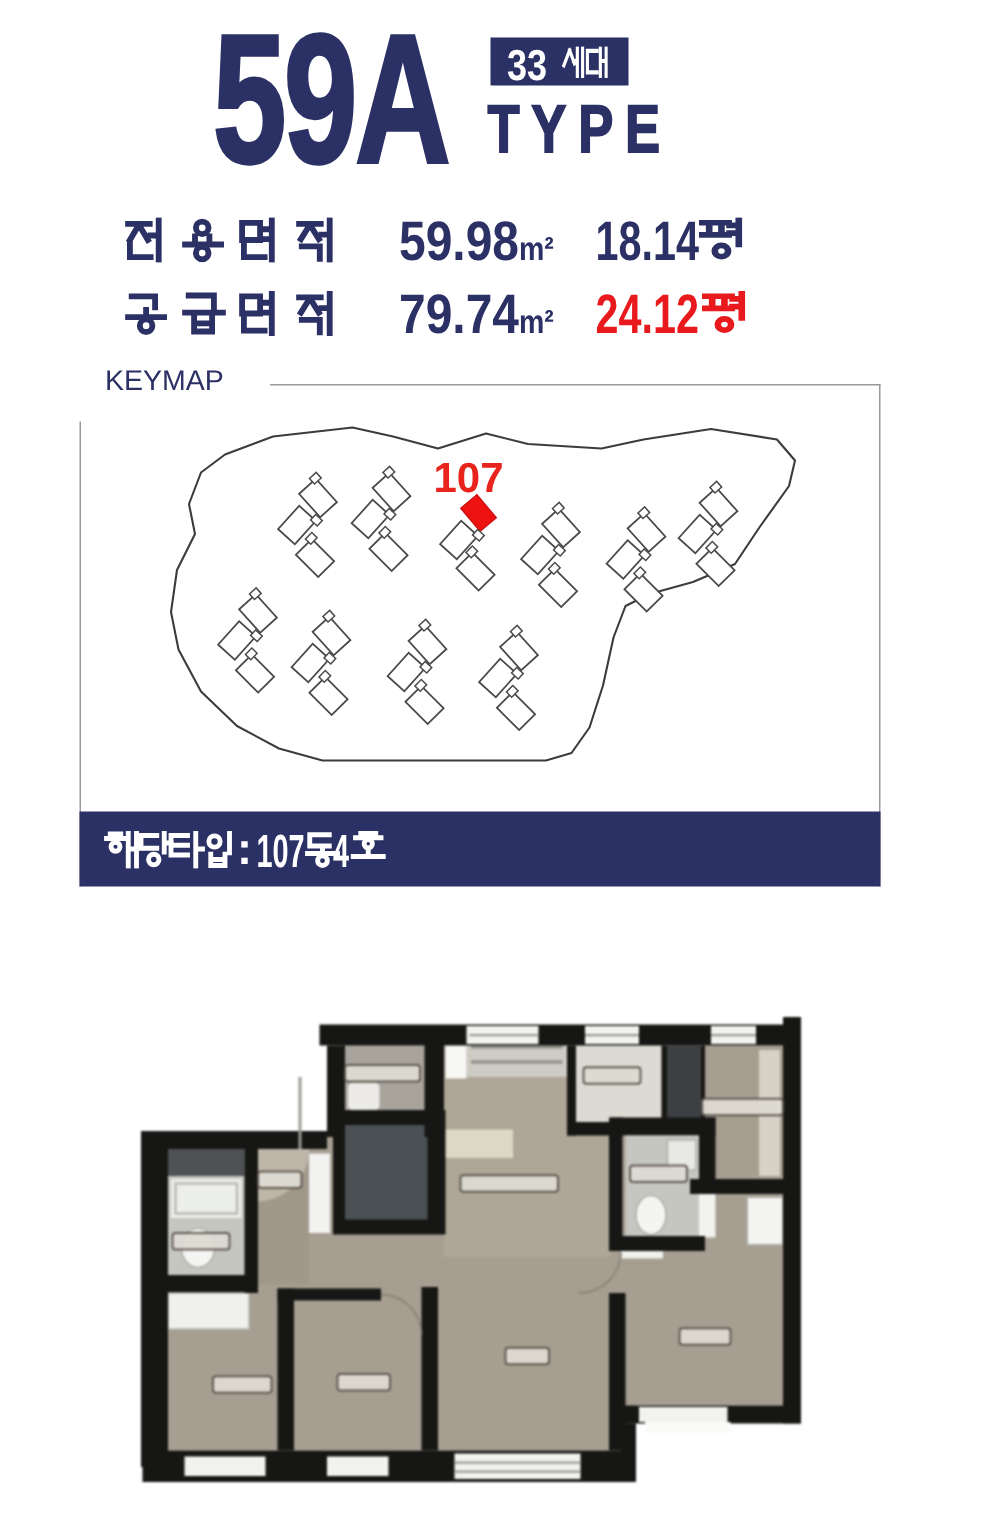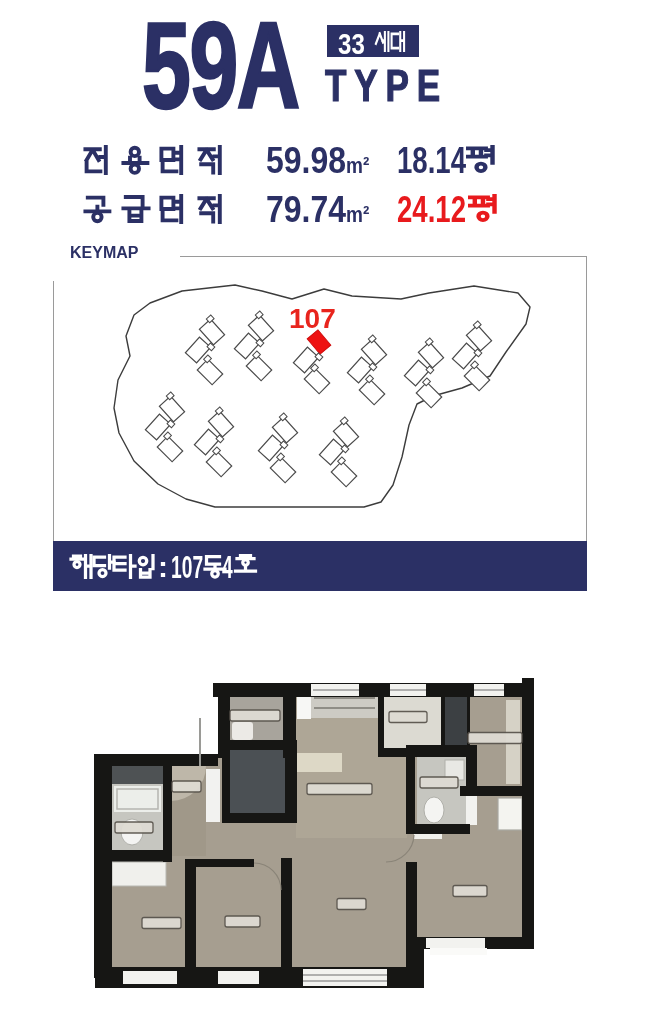--- a/index.html
+++ b/index.html
@@ -105,21 +105,21 @@
 <div class="abs navy" style="left:266px;top:140px;font-size:37px;font-weight:bold;transform:scaleX(0.864);transform-origin:0 0;">59.98<span style="font-size:22px;">m²</span></div>
 <div class="abs navy" style="left:397px;top:140px;font-size:37px;font-weight:bold;transform:scaleX(0.745);transform-origin:0 0;">18.14</div>
 <div class="abs" style="left:466px;top:145px;"><svg class="kg" width="34" height="29" viewBox="0 0 100 100" preserveAspectRatio="none" style="color:#2b3065">
       <use href="#g_pyeong" fill="none" stroke="currentColor" stroke-width="13" stroke-linecap="square"></use>
     </svg></div>
 <div class="abs navy" style="left:266px;top:189px;font-size:37px;font-weight:bold;transform:scaleX(0.864);transform-origin:0 0;">79.74<span style="font-size:22px;">m²</span></div>
 <div class="abs" style="left:397px;top:189px;font-size:37px;font-weight:bold;color:#e81a1d;transform:scaleX(0.745);transform-origin:0 0;">24.12</div>
 <div class="abs" style="left:468px;top:194px;"><svg class="kg" width="34" height="29" viewBox="0 0 100 100" preserveAspectRatio="none" style="color:#e81a1d">
       <use href="#g_pyeong" fill="none" stroke="currentColor" stroke-width="13" stroke-linecap="square"></use>
     </svg></div>
-<div class="abs navy" style="left:70px;top:244px;font-size:16px;font-weight:bold;letter-spacing:0px;">KEYMAP</div>
+<div class="abs navy" style="left:70px;top:244px;font-size:19px;font-weight:normal;letter-spacing:0px;">KEYMAP</div>
 <div class="abs" style="left:180px;top:256px;width:407px;height:1px;background:#9a9a9a;"></div>
 <div class="abs" style="left:53px;top:281px;width:1px;height:310px;background:#9a9a9a;"></div>
 <div class="abs" style="left:586px;top:256px;width:1px;height:335px;background:#9a9a9a;"></div>
 <div class="abs" style="left:53px;top:541px;width:534px;height:50px;background:#2b3065;"></div>
 <div class="abs" style="left:69px;top:554px;"><svg class="kg" width="25" height="25" viewBox="0 0 100 100" style="color:#fff">
       <use href="#g_hae" fill="none" stroke="currentColor" stroke-width="13" stroke-linecap="square"></use>
     </svg></div>
 <div class="abs" style="left:90.5px;top:554px;"><svg class="kg" width="25" height="25" viewBox="0 0 100 100" style="color:#fff">
       <use href="#g_dang" fill="none" stroke="currentColor" stroke-width="13" stroke-linecap="square"></use>
     </svg></div>

